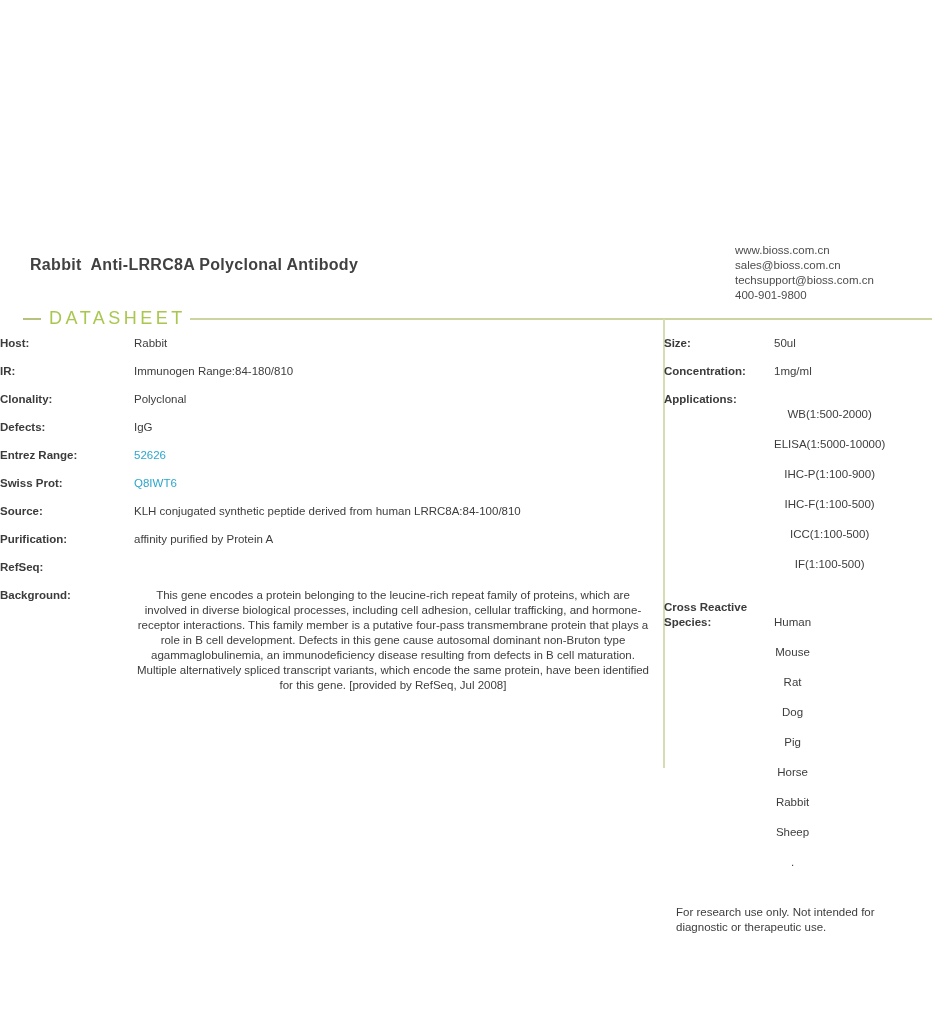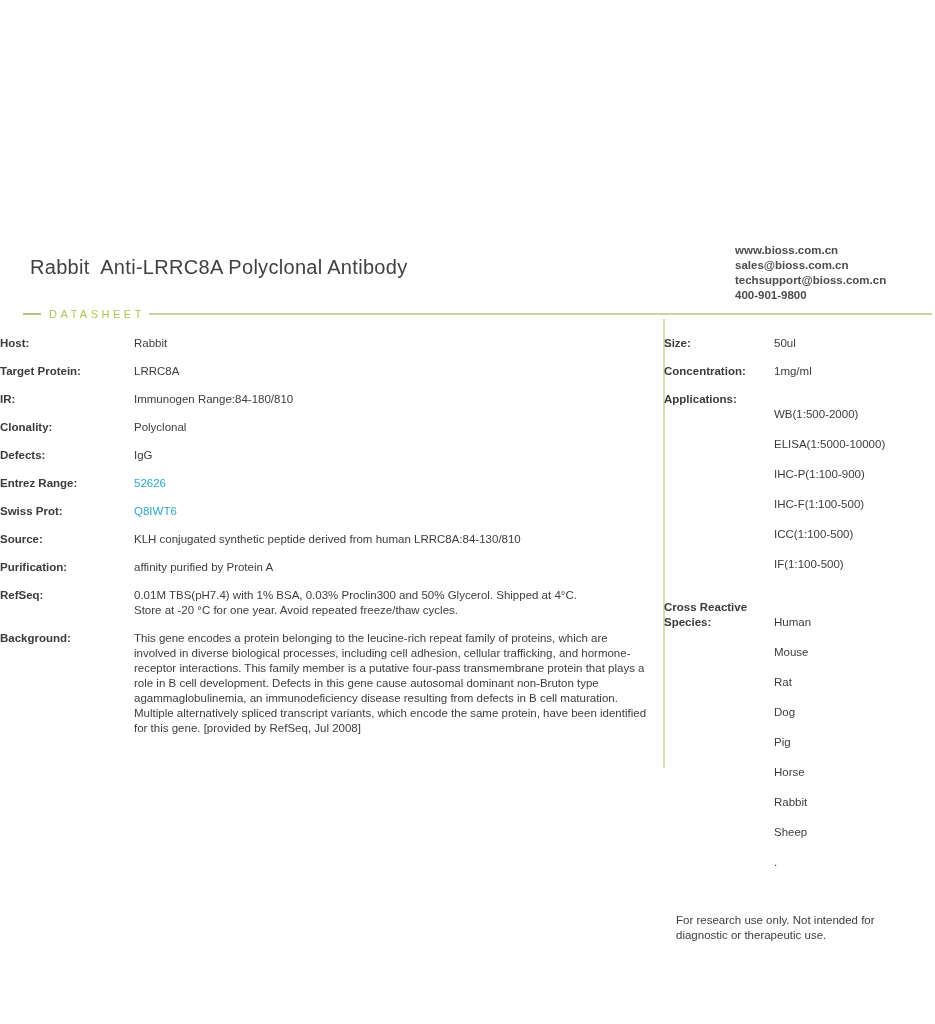--- a/index.html
+++ b/index.html
@@ -12,55 +12,54 @@
     font-size: 11.5px;
     color: #3d3d3d;
     overflow: hidden;
   }
 
   
   .title {
     position: absolute;
     left: 30px;
     top: 256px;
-    font-size: 20px;
-    font-weight: normal;
+    font-size: 16px;
+    font-weight: bold;
     color: #414141;
     letter-spacing: 0.3px;
     white-space: pre-wrap;
     margin: 0;
   }
   .contact {
     position: absolute;
     left: 735px;
     top: 243px;
     line-height: 15px;
     color: #4c4c4c;
-    font-weight: bold;
   }
 
   
   .band {
     position: absolute;
     left: 23px;
     right: 3px;
     top: 308px;
     display: flex;
     align-items: center;
   }
   .band .dash {
     width: 18px;
     height: 2px;
     background: #b5c37f;
     margin-right: 8px;
     flex-shrink: 0;
   }
   .band .heading {
     color: #a9c74f;
-    font-size: 11px;
+    font-size: 18px;
     letter-spacing: 3.5px;
     white-space: nowrap;
   }
   .band .rule {
     flex: 1;
     height: 2px;
     background: #ccd5a0;
     margin-left: 4px;
   }
 
@@ -93,26 +92,27 @@
     color: #3b3b3b;
     text-align: left;
     flex-shrink: 0;
   }
   .left-col .lbl { width: 128px; }
   .right-col .lbl { width: 104px; }
   .val {
     margin-left: 6px;
     color: #3d3d3d;
     white-space: pre-line;
+    text-align: center;
   }
   .left-col .val { max-width: 518px; }
   .val.link { color: #2ba7cd; cursor: pointer; }
   .val .vline { line-height: 15px; }
   .disclaimer {
-    margin-top: 28px;
+    margin-top: 20px;
     padding-left: 12px;
     width: 232px;
     line-height: 15px;
     color: #3d3d3d;
   }
 </style>
 </head>
 <body>
 
 <div class="page">
@@ -133,24 +133,20 @@
   </div>
 
   <div class="divider"></div>
 
   <div class="left-col">
     <div class="row">
       <div class="lbl">Host:</div>
       <div class="val">Rabbit</div>
     </div>
     <div class="row">
-      <div class="lbl">Target Protein:</div>
-      <div class="val">LRRC8A</div>
-    </div>
-    <div class="row">
       <div class="lbl">IR:</div>
       <div class="val">Immunogen Range:84-180/810</div>
     </div>
     <div class="row">
       <div class="lbl">Clonality:</div>
       <div class="val">Polyclonal</div>
     </div>
     <div class="row">
       <div class="lbl">Defects:</div>
       <div class="val">IgG</div>
@@ -158,30 +154,28 @@
     <div class="row">
       <div class="lbl">Entrez Range:</div>
       <div class="val link">52626</div>
     </div>
     <div class="row">
       <div class="lbl">Swiss Prot:</div>
       <div class="val link">Q8IWT6</div>
     </div>
     <div class="row">
       <div class="lbl">Source:</div>
-      <div class="val">KLH conjugated synthetic peptide derived from human LRRC8A:84-130/810</div>
+      <div class="val">KLH conjugated synthetic peptide derived from human LRRC8A:84-100/810</div>
     </div>
     <div class="row">
       <div class="lbl">Purification:</div>
       <div class="val">affinity purified by Protein A</div>
     </div>
     <div class="row">
       <div class="lbl">RefSeq:</div>
-      <div class="val">0.01M TBS(pH7.4) with 1% BSA, 0.03% Proclin300 and 50% Glycerol. Shipped at 4°C.
-Store at -20 °C for one year. Avoid repeated freeze/thaw cycles.</div>
     </div>
     <div class="row">
       <div class="lbl">Background:</div>
       <div class="val">This gene encodes a protein belonging to the leucine-rich repeat family of proteins, which are involved in diverse biological processes, including cell adhesion, cellular trafficking, and hormone-receptor interactions. This family member is a putative four-pass transmembrane protein that plays a role in B cell development. Defects in this gene cause autosomal dominant non-Bruton type agammaglobulinemia, an immunodeficiency disease resulting from defects in B cell maturation. Multiple alternatively spliced transcript variants, which encode the same protein, have been identified for this gene. [provided by RefSeq, Jul 2008]</div>
     </div>
   </div>
 
   <div class="right-col">
     <div class="row">
       <div class="lbl">Size:</div>

